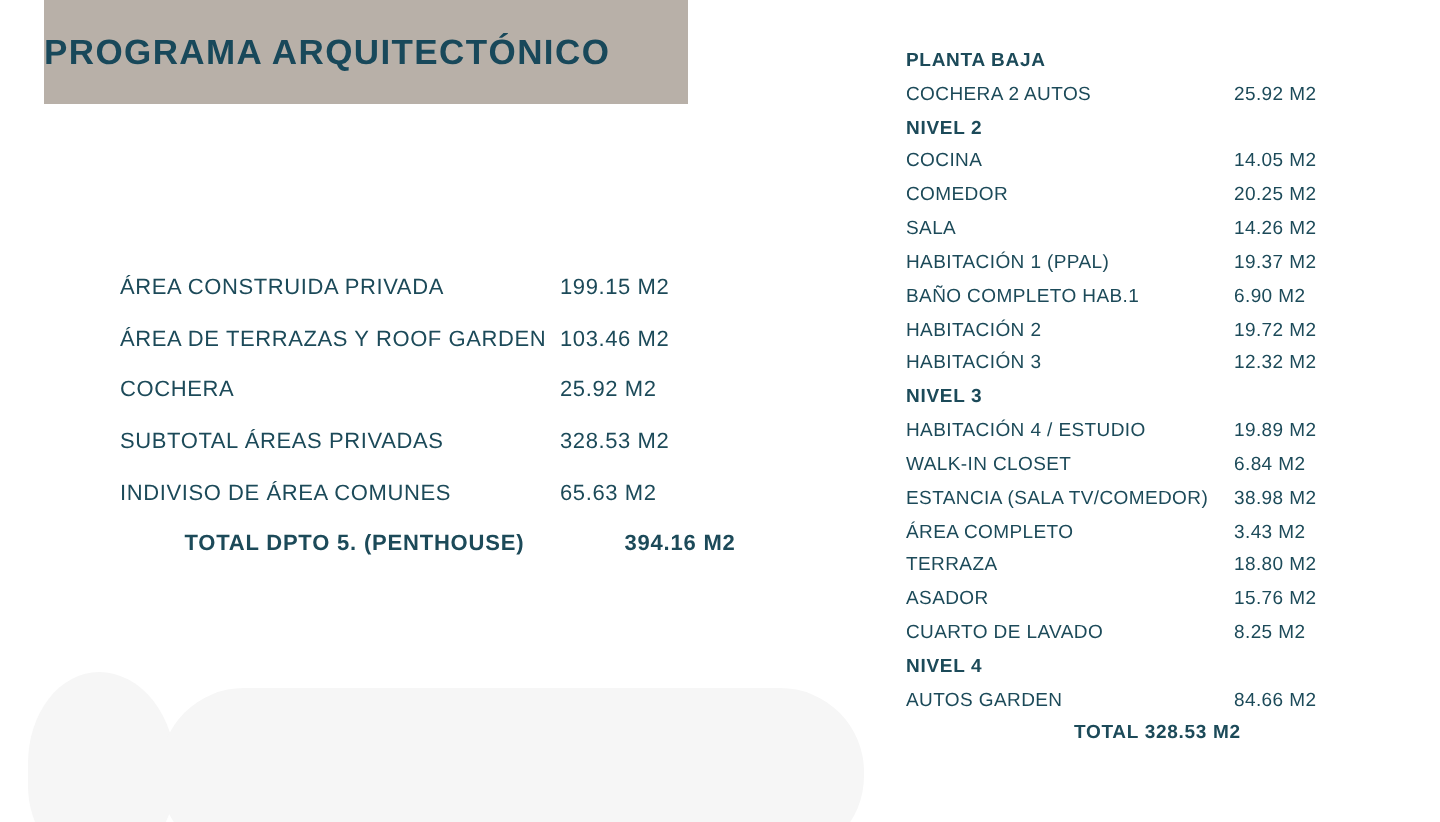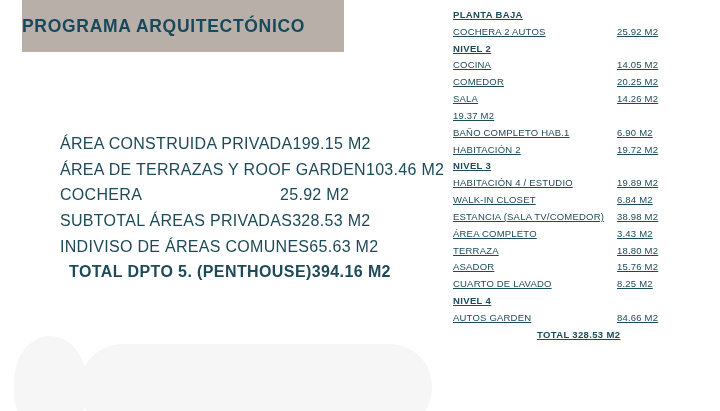--- a/index.html
+++ b/index.html
@@ -28,28 +28,28 @@
     background:var(--beige);
     display:flex;align-items:center;
     box-sizing:border-box;
   }
   .title{
     font-size:17.5px;font-weight:bold;letter-spacing:0.7px;
     color:var(--teal-dark);white-space:nowrap;
   }
 
   
-  .summary{position:absolute;left:60px;top:131px;font-size:16px;letter-spacing:0.3px;}
+  .summary{position:absolute;left:60px;top:131px;font-size:11px;letter-spacing:0.3px;}
   .s-row{display:flex;align-items:center;height:25.7px;width:340px;}
   .s-label{flex:0 0 220px;white-space:nowrap;}
   .s-value{white-space:nowrap;}
   .s-row.bold{font-weight:bold;letter-spacing:0.4px;justify-content:center;}
 
   
-  .details{position:absolute;left:453px;top:6px;font-size:9.5px;letter-spacing:0.2px;text-decoration:underline;}
+  .details{position:absolute;left:453px;top:22px;font-size:9.5px;letter-spacing:0.2px;}
   .d-row{display:flex;align-items:center;height:16.83px;width:262px;}
   .d-label{flex:0 0 164px;white-space:nowrap;}
   .d-value{white-space:nowrap;}
   .d-row.header{font-weight:bold;letter-spacing:0.35px;}
   .d-row.total{font-weight:bold;letter-spacing:0.35px;}
   .d-total-value{margin-left:84px;white-space:nowrap;}
 </style>
 </head>
 <body>
 
@@ -73,21 +73,21 @@
       </div>
       <div class="s-row">
         <span class="s-label">COCHERA</span>
         <span class="s-value">25.92 M2</span>
       </div>
       <div class="s-row">
         <span class="s-label">SUBTOTAL ÁREAS PRIVADAS</span>
         <span class="s-value">328.53 M2</span>
       </div>
       <div class="s-row">
-        <span class="s-label">INDIVISO DE ÁREAS COMUNES</span>
+        <span class="s-label">INDIVISO DE ÁREA COMUNES</span>
         <span class="s-value">65.63 M2</span>
       </div>
       <div class="s-row bold">
         <span class="s-label">TOTAL DPTO 5. (PENTHOUSE)</span>
         <span class="s-value">394.16 M2</span>
       </div>
     </div>
 
   <div class="details">
       <div class="d-row header">
@@ -106,29 +106,34 @@
       </div>
       <div class="d-row item">
         <span class="d-label">COMEDOR</span>
         <span class="d-value">20.25 M2</span>
       </div>
       <div class="d-row item">
         <span class="d-label">SALA</span>
         <span class="d-value">14.26 M2</span>
       </div>
       <div class="d-row item">
+        <span class="d-label">HABITACIÓN 1 (PPAL)</span>
         <span class="d-value">19.37 M2</span>
       </div>
       <div class="d-row item">
         <span class="d-label">BAÑO COMPLETO HAB.1</span>
         <span class="d-value">6.90 M2</span>
       </div>
       <div class="d-row item">
         <span class="d-label">HABITACIÓN 2</span>
         <span class="d-value">19.72 M2</span>
+      </div>
+      <div class="d-row item">
+        <span class="d-label">HABITACIÓN 3</span>
+        <span class="d-value">12.32 M2</span>
       </div>
       <div class="d-row header">
         <span class="d-label">NIVEL 3</span>
       </div>
       <div class="d-row item">
         <span class="d-label">HABITACIÓN 4 / ESTUDIO</span>
         <span class="d-value">19.89 M2</span>
       </div>
       <div class="d-row item">
         <span class="d-label">WALK-IN CLOSET</span>

